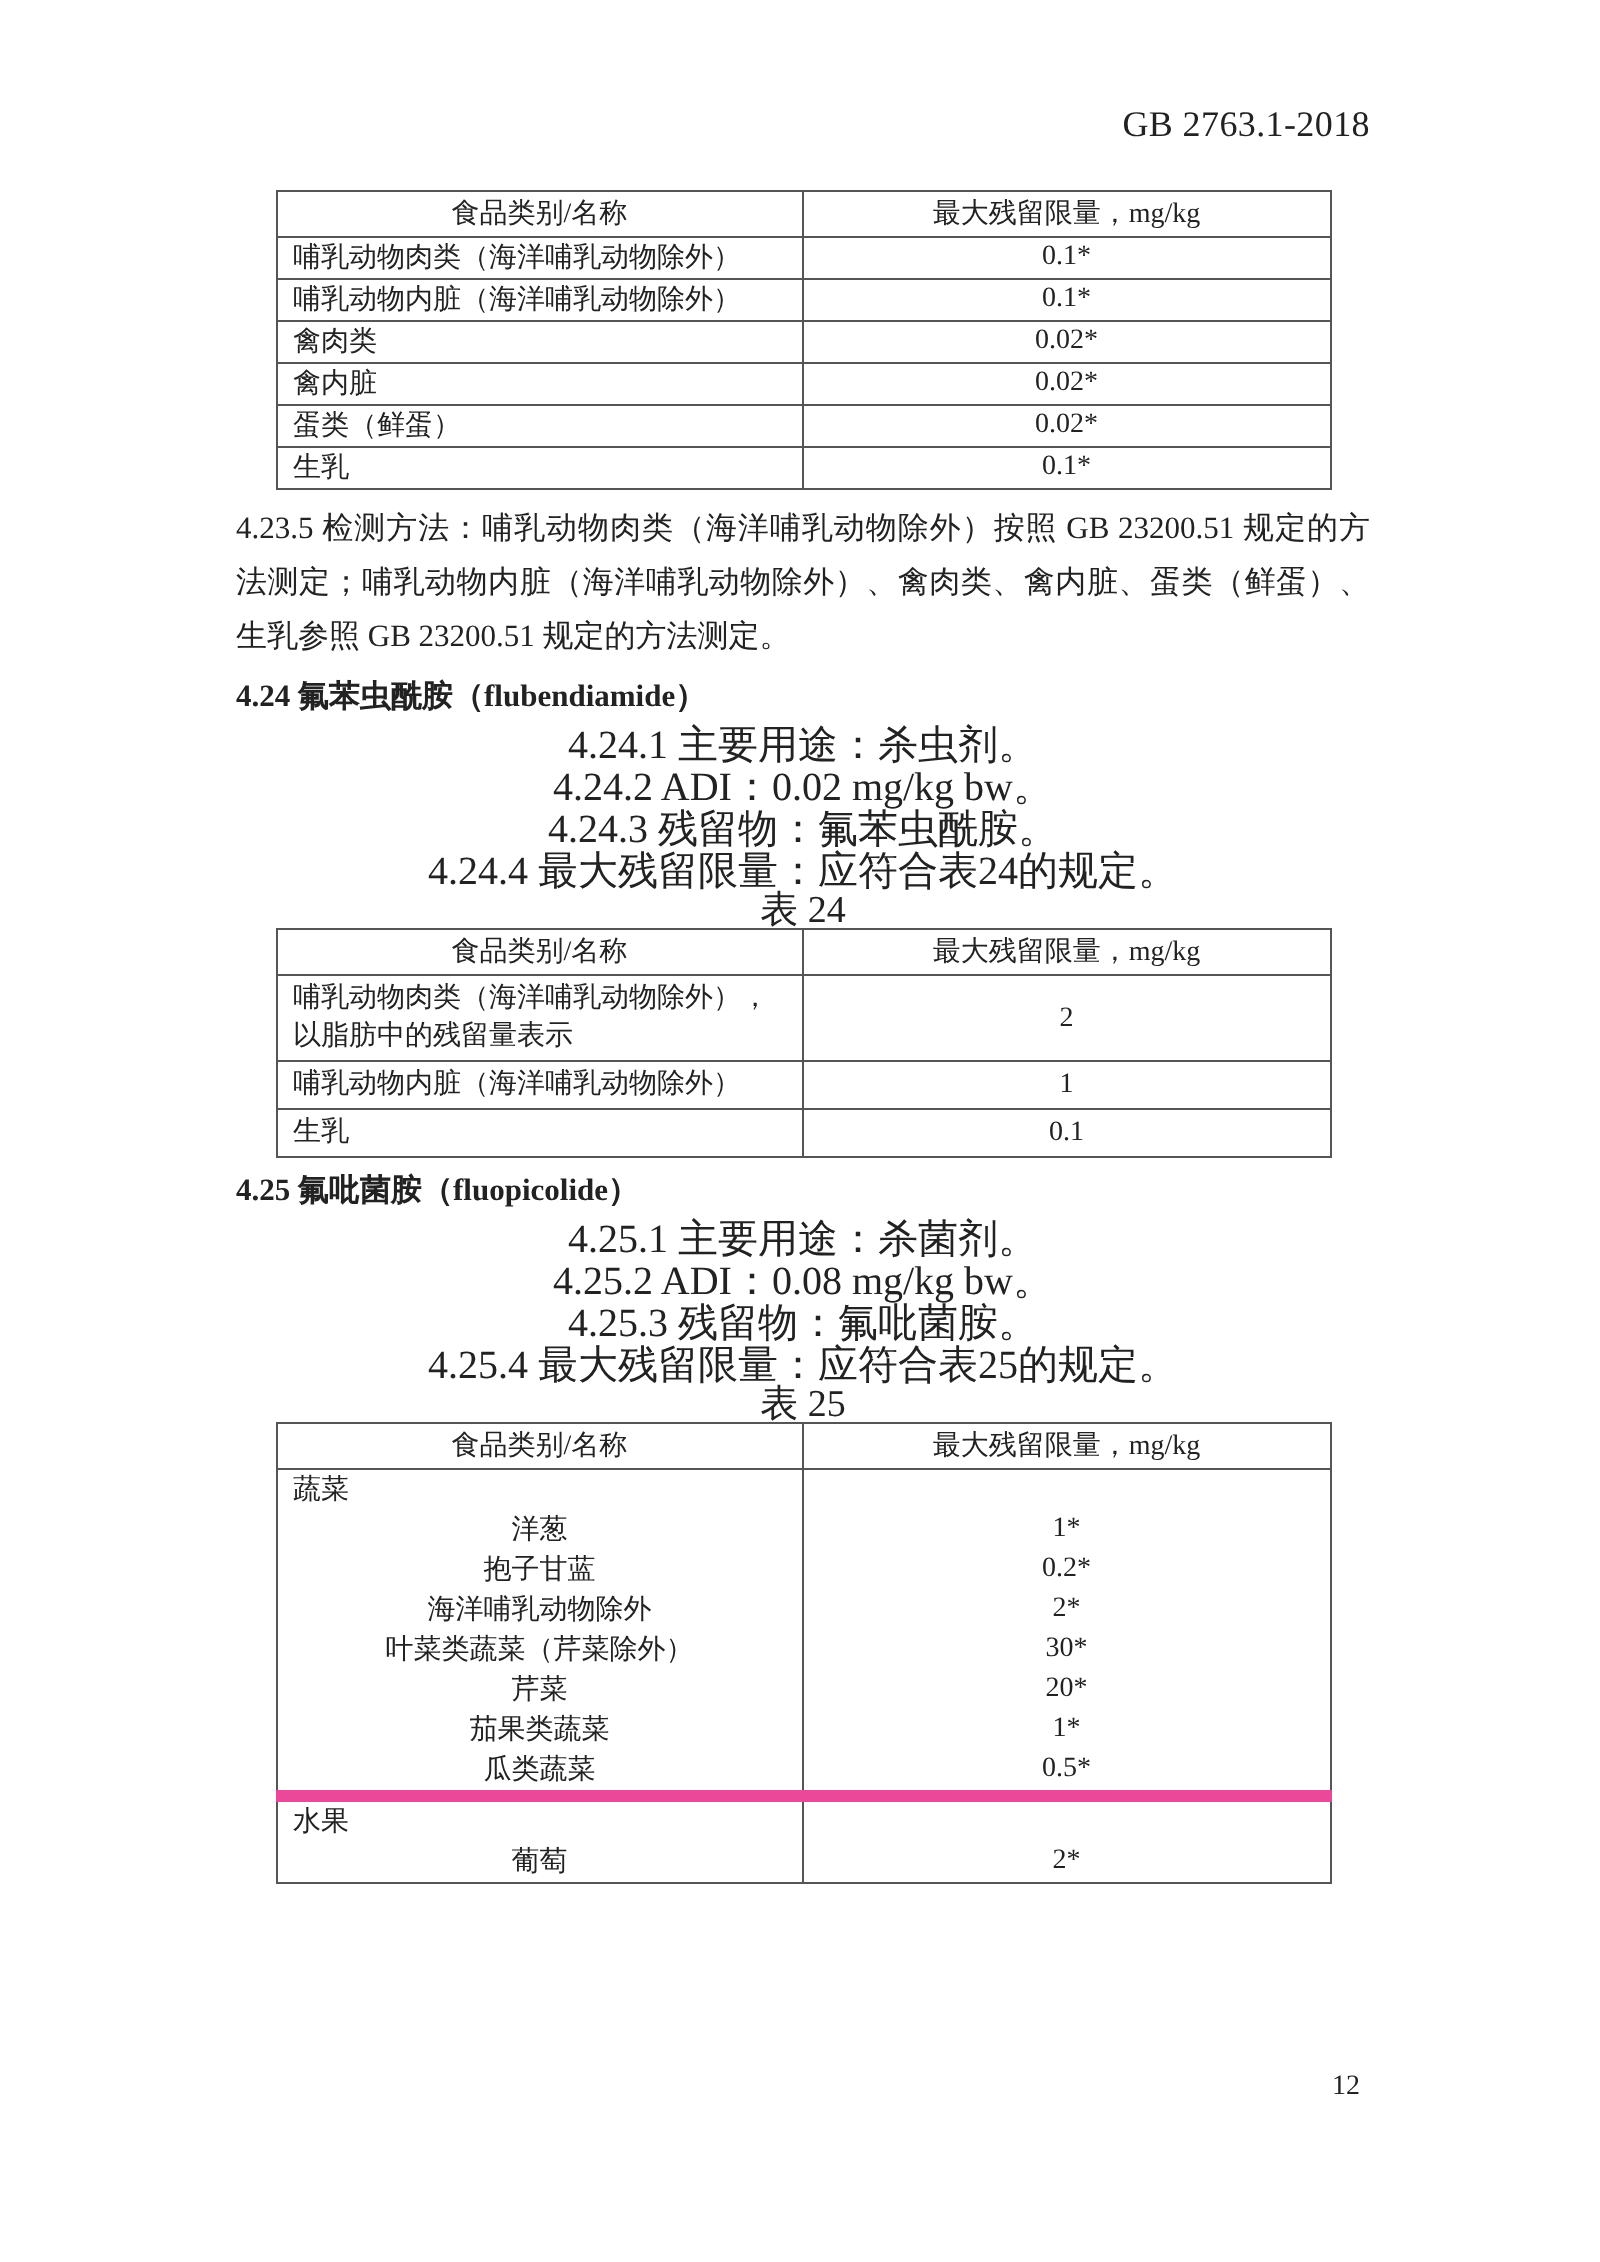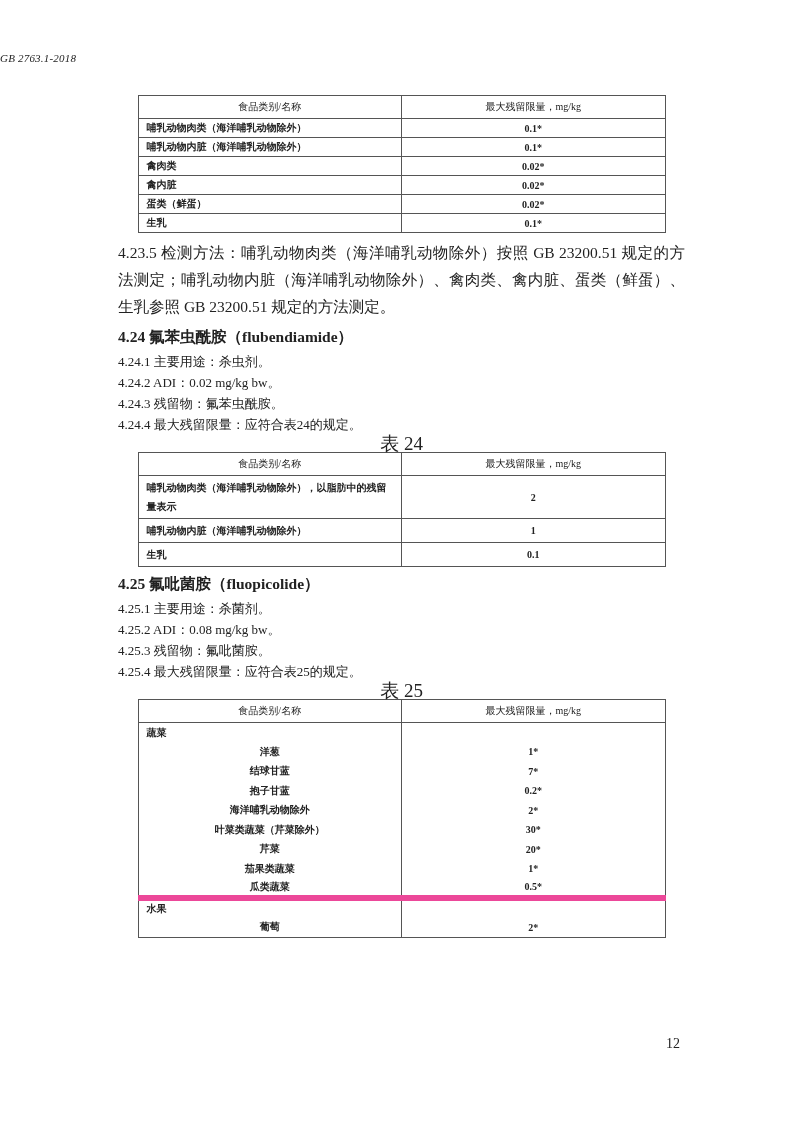--- a/index.html
+++ b/index.html
@@ -12,47 +12,47 @@
   }
   .page {
     position: relative;
     width: 800px; height: 1131px;
     background: #ffffff;
     overflow: hidden;
   }
   .running-header {
     position: absolute;
     top: 52px; left: 0; right: 115px;
-    font-size: 11px;
+    text-align: right;
+    font-size: 18px;
     letter-spacing: 0.2px;
-    font-style: italic;
   }
   .content {
     position: absolute;
     top: 95px; left: 118px;
     width: 567px;
   }
   
   table.tbl {
     border-collapse: collapse;
     width: 528px;
     margin: 0 auto;
-    font-size: 10px;
+    font-size: 14px;
     table-layout: fixed;
     border: 1px solid #555555;
   }
   .tbl th, .tbl td { border: 1px solid #555555; }
   .tbl th {
     font-weight: normal;
     height: 23px;
     text-align: center;
     padding: 1px 4px;
     width: 50%;
   }
-  .tbl td { height: 19px; padding: 1px 8px; font-weight: bold; }
+  .tbl td { height: 19px; padding: 1px 8px; }
   .tbl td.val { text-align: center; }
   .tbl td.l { text-align: left; }
   .tbl td.c { text-align: center; }
   .tbl.two-line td { line-height: 19px; padding-top: 2px; padding-bottom: 2px; }
   .tbl.two-line td { height: 22px; }
   
   .tbl.open tbody td { border-top: none; border-bottom: none; height: 19.5px; }
   .tbl.open tbody tr.rule-above td { border-top: 6px solid #ec4899; }
   
   .para {
@@ -62,22 +62,23 @@
     margin: 6px 0 0 0;
   }
   .h2 {
     font-size: 15.5px;
     font-weight: bold;
     line-height: 21px;
     margin: 6px 0 0 0;
   }
   .items { margin: 4px 0 0 0; }
   .items .item {
-    font-size: 13px;
+    font-size: 20px;
     line-height: 21px;
+    text-align: center;
   }
   .caption {
     text-align: center;
     font-size: 19px;
     line-height: 16px;
     margin: 1px 0 0 0;
   }
   .mt2 { margin-top: 2px; }
   .mt13 { margin-top: 13px; }
   .page-number {
@@ -189,24 +190,20 @@
         <tbody>
           <tr>
             <td class="l">蔬菜</td>
             <td class="val"></td>
           </tr>
           <tr>
             <td class="c">洋葱</td>
             <td class="val">1*</td>
           </tr>
           <tr>
-            <td class="c">结球甘蓝</td>
-            <td class="val">7*</td>
-          </tr>
-          <tr>
             <td class="c">抱子甘蓝</td>
             <td class="val">0.2*</td>
           </tr>
           <tr>
             <td class="c">海洋哺乳动物除外</td>
             <td class="val">2*</td>
           </tr>
           <tr>
             <td class="c">叶菜类蔬菜（芹菜除外）</td>
             <td class="val">30*</td>

